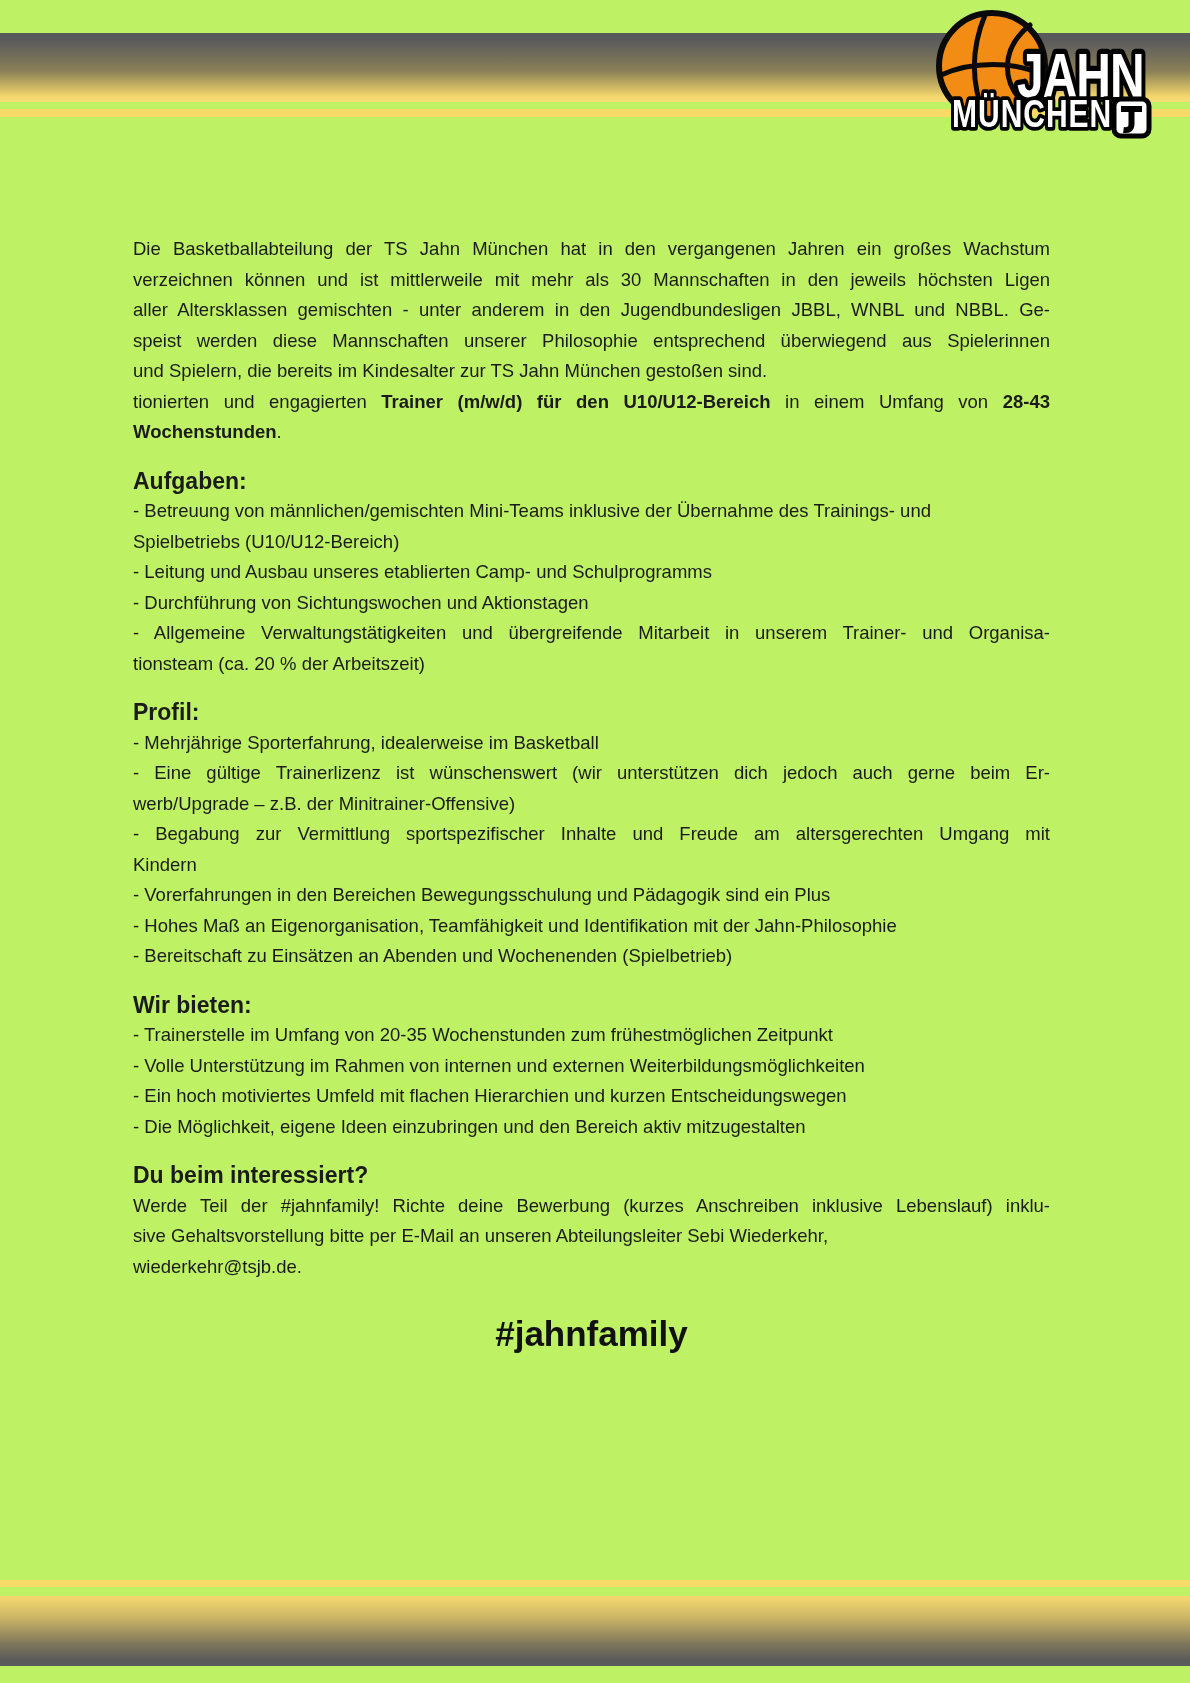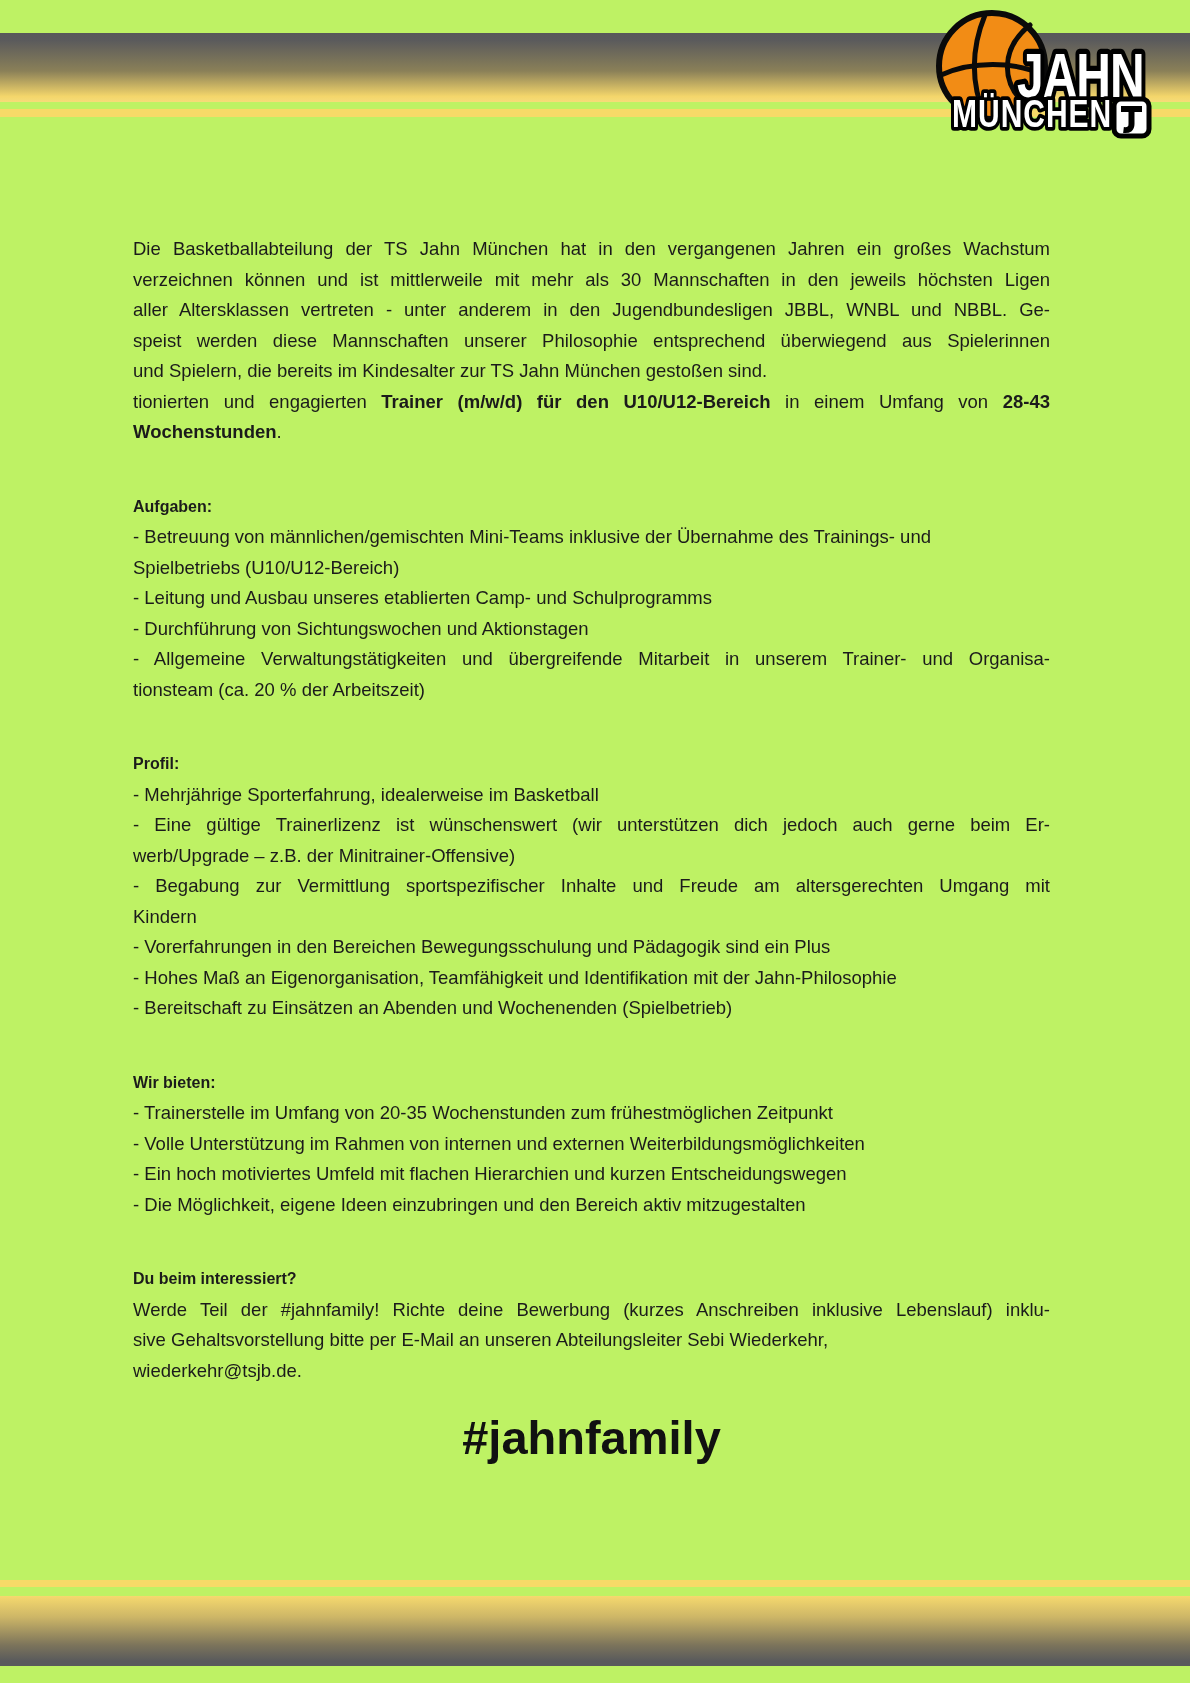--- a/index.html
+++ b/index.html
@@ -30,24 +30,24 @@
   .logo text {
     font-family:"Liberation Sans", sans-serif; font-weight:bold;
     fill:#ffffff; stroke:#000000; paint-order:stroke; stroke-linejoin:round;
   }
   
   .doc { position:absolute; left:133px; top:234px; width:917px; }
   .title { font-size:26px; font-weight:bold; line-height:30px; margin-bottom:72px; }
   .line { font-size:18.5px; line-height:30.5px; white-space:normal; }
   .line.just { text-align:justify; text-align-last:justify; }
   .line .b { font-weight:bold; }
-  .heading { font-size:16px; line-height:30.5px; font-weight:bold; margin-top:44px; }
+  .heading { font-size:23px; line-height:30.5px; font-weight:bold; margin-top:18px; }
   .hashtag {
     margin-top:32px; text-align:center;
-    font-size:47px; line-height:40px; font-weight:bold; color:#111111;
+    font-size:35px; line-height:40px; font-weight:bold; color:#111111;
   }
 </style>
 </head>
 <body>
 
 <div class="page">
 
   <div class="band-top"></div>
   <div class="stripe-top"></div>
 
@@ -68,21 +68,21 @@
       <rect x="184" y="95" width="35" height="37" rx="7" fill="#ffffff" stroke="#000000" stroke-width="5"></rect>
       <path d="M 191 105 h 21" fill="none" stroke="#000000" stroke-width="6"></path>
       <path d="M 201.5 105 v 15 q 0 7 -8 6" fill="none" stroke="#000000" stroke-width="6"></path>
     </g>
   </svg>
 
   <div class="doc">
     <div id="blocks">
         <div class="line just"><span>Die Basketballabteilung der TS Jahn München hat in den vergangenen Jahren ein großes Wachstum</span></div>
         <div class="line just"><span>verzeichnen können und ist mittlerweile mit mehr als 30 Mannschaften in den jeweils höchsten Ligen</span></div>
-        <div class="line just"><span>aller Altersklassen vertreten - unter anderem in den Jugendbundesligen JBBL, WNBL und NBBL. Ge-</span></div>
+        <div class="line just"><span>aller Altersklassen gemischten - unter anderem in den Jugendbundesligen JBBL, WNBL und NBBL. Ge-</span></div>
         <div class="line just"><span>speist werden diese Mannschaften unserer Philosophie entsprechend überwiegend aus Spielerinnen</span></div>
         <div class="line"><span>und Spielern, die bereits im Kindesalter zur TS Jahn München gestoßen sind.</span></div>
         <div class="line just"><span>tionierten und engagierten </span><span class="b">Trainer (m/w/d) für den U10/U12-Bereich</span><span> in einem Umfang von </span><span class="b">28-43</span></div>
         <div class="line"><span class="b">Wochenstunden</span><span>.</span></div>
         <div class="heading">Aufgaben:</div>
         <div class="line"><span>- Betreuung von männlichen/gemischten Mini-Teams inklusive der Übernahme des Trainings- und</span></div>
         <div class="line"><span>Spielbetriebs (U10/U12-Bereich)</span></div>
         <div class="line"><span>- Leitung und Ausbau unseres etablierten Camp- und Schulprogramms</span></div>
         <div class="line"><span>- Durchführung von Sichtungswochen und Aktionstagen</span></div>
         <div class="line just"><span>- Allgemeine Verwaltungstätigkeiten und übergreifende Mitarbeit in unserem Trainer- und Organisa-</span></div>

